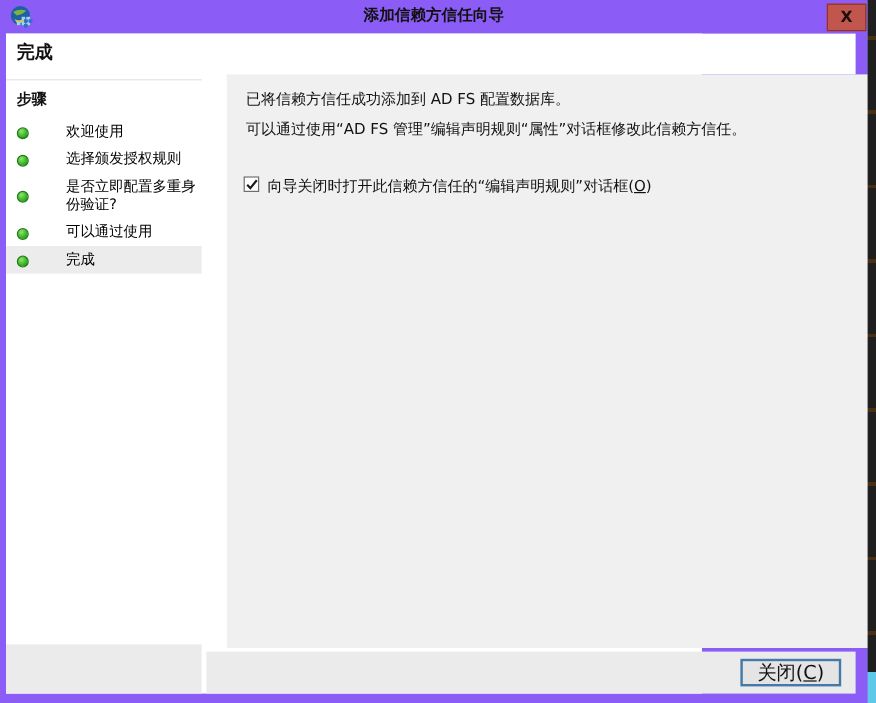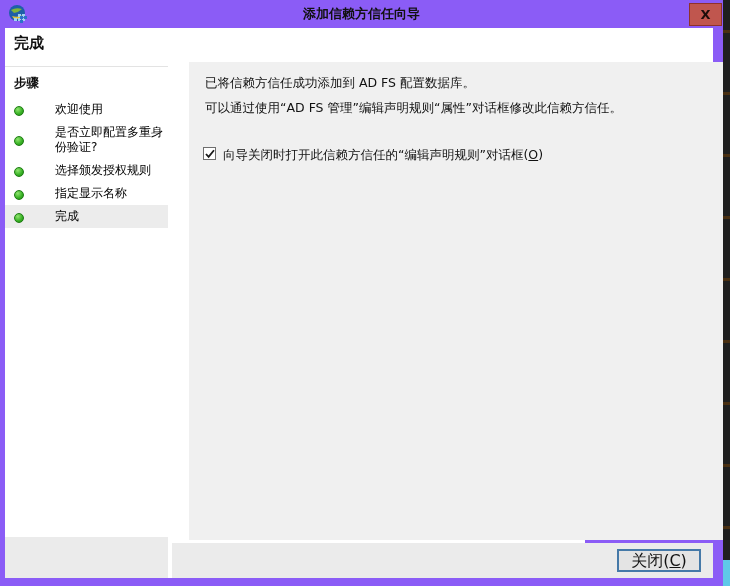--- a/index.html
+++ b/index.html
@@ -132,29 +132,29 @@
     <div class="sidebar">
       <div class="steps-panel">
         <div class="steps-title">步骤</div>
         <ul class="steps-list">
           <li>
             <span class="dot"></span>
             <span>欢迎使用</span>
           </li>
           <li>
             <span class="dot"></span>
+            <span>选择颁发授权规则</span>
+          </li>
+          <li>
+            <span class="dot"></span>
             <span>是否立即配置多重身份验证?</span>
           </li>
           <li>
             <span class="dot"></span>
-            <span>选择颁发授权规则</span>
-          </li>
-          <li>
-            <span class="dot"></span>
-            <span>指定显示名称</span>
+            <span>可以通过使用</span>
           </li>
           <li class="active">
             <span class="dot"></span>
             <span>完成</span>
           </li>
         </ul>
       </div>
     </div>
 
     <div class="content">

